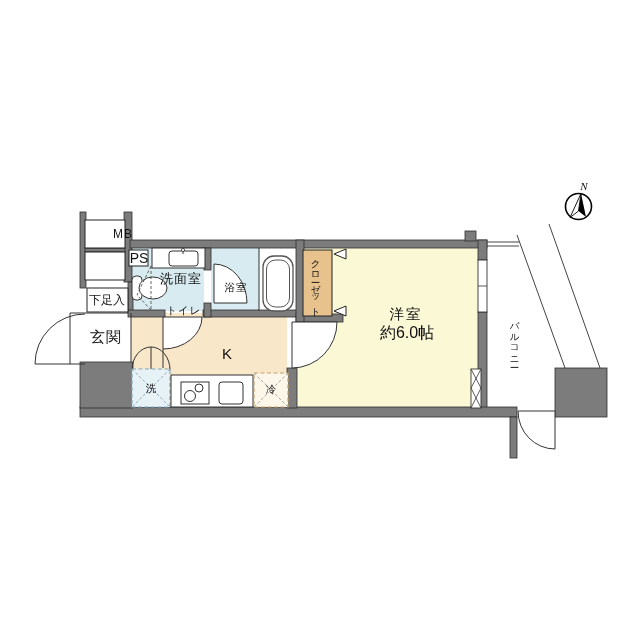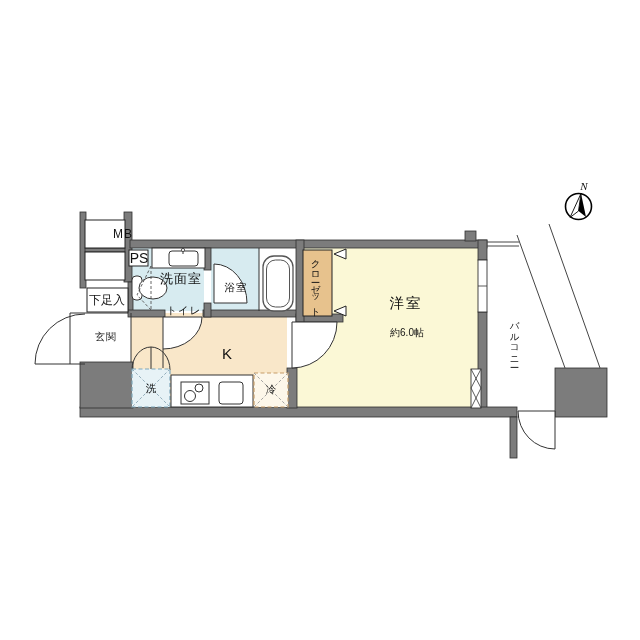--- a/index.html
+++ b/index.html
@@ -139,22 +139,22 @@
     <polygon points="581,193.5 578.5,211 570,217.5" fill="#fff" stroke="#000" stroke-width="0.9"></polygon>
   </g>
 </svg>
 
   <div class="lbl" style="left:123px;top:234px;font-size:12px;letter-spacing:1px;">MB</div>
   <div class="lbl" style="left:139px;top:258px;font-size:14px;">PS</div>
   <div class="lbl" style="left:181px;top:279px;font-size:13px;letter-spacing:1px;">洗面室</div>
   <div class="lbl" style="left:184px;top:296px;font-size:10.5px;letter-spacing:1px;margin-top:15px;">トイレ</div>
   <div class="lbl" style="left:236px;top:288px;font-size:10.5px;letter-spacing:1px;">浴室</div>
   <div class="vlbl" style="left:311px;top:253px;font-size:9.5px;">クローゼット</div>
-  <div class="lbl" style="left:406px;top:304px;font-size:14.5px;letter-spacing:2px;">洋室</div>
-  <div class="lbl" style="left:407px;top:333px;font-size:10px;">約6.0帖</div>
+  <div class="lbl" style="left:406px;top:315px;font-size:14.5px;letter-spacing:2px;">洋室</div>
+  <div class="lbl" style="left:407px;top:333px;font-size:16px;">約6.0帖</div>
   <div class="lbl" style="left:227px;top:354px;font-size:15px;">K</div>
-  <div class="lbl" style="left:106px;top:337px;font-size:10px;letter-spacing:1px;">玄関</div>
+  <div class="lbl" style="left:106px;top:337px;font-size:15px;letter-spacing:1px;">玄関</div>
   <div class="lbl" style="left:107px;top:300px;font-size:12px;">下足入</div>
   <div class="lbl" style="left:151px;top:389px;font-size:10.5px;">洗</div>
   <div class="lbl" style="left:271px;top:390px;font-size:10.5px;">冷</div>
   <div class="vlbl" style="left:510px;top:315px;font-size:9.5px;">バルコニー</div>
   <div class="lbl n-lbl" style="left:584px;top:187px;font-size:11px;">N</div>
 </div>
 
 </body></html>

